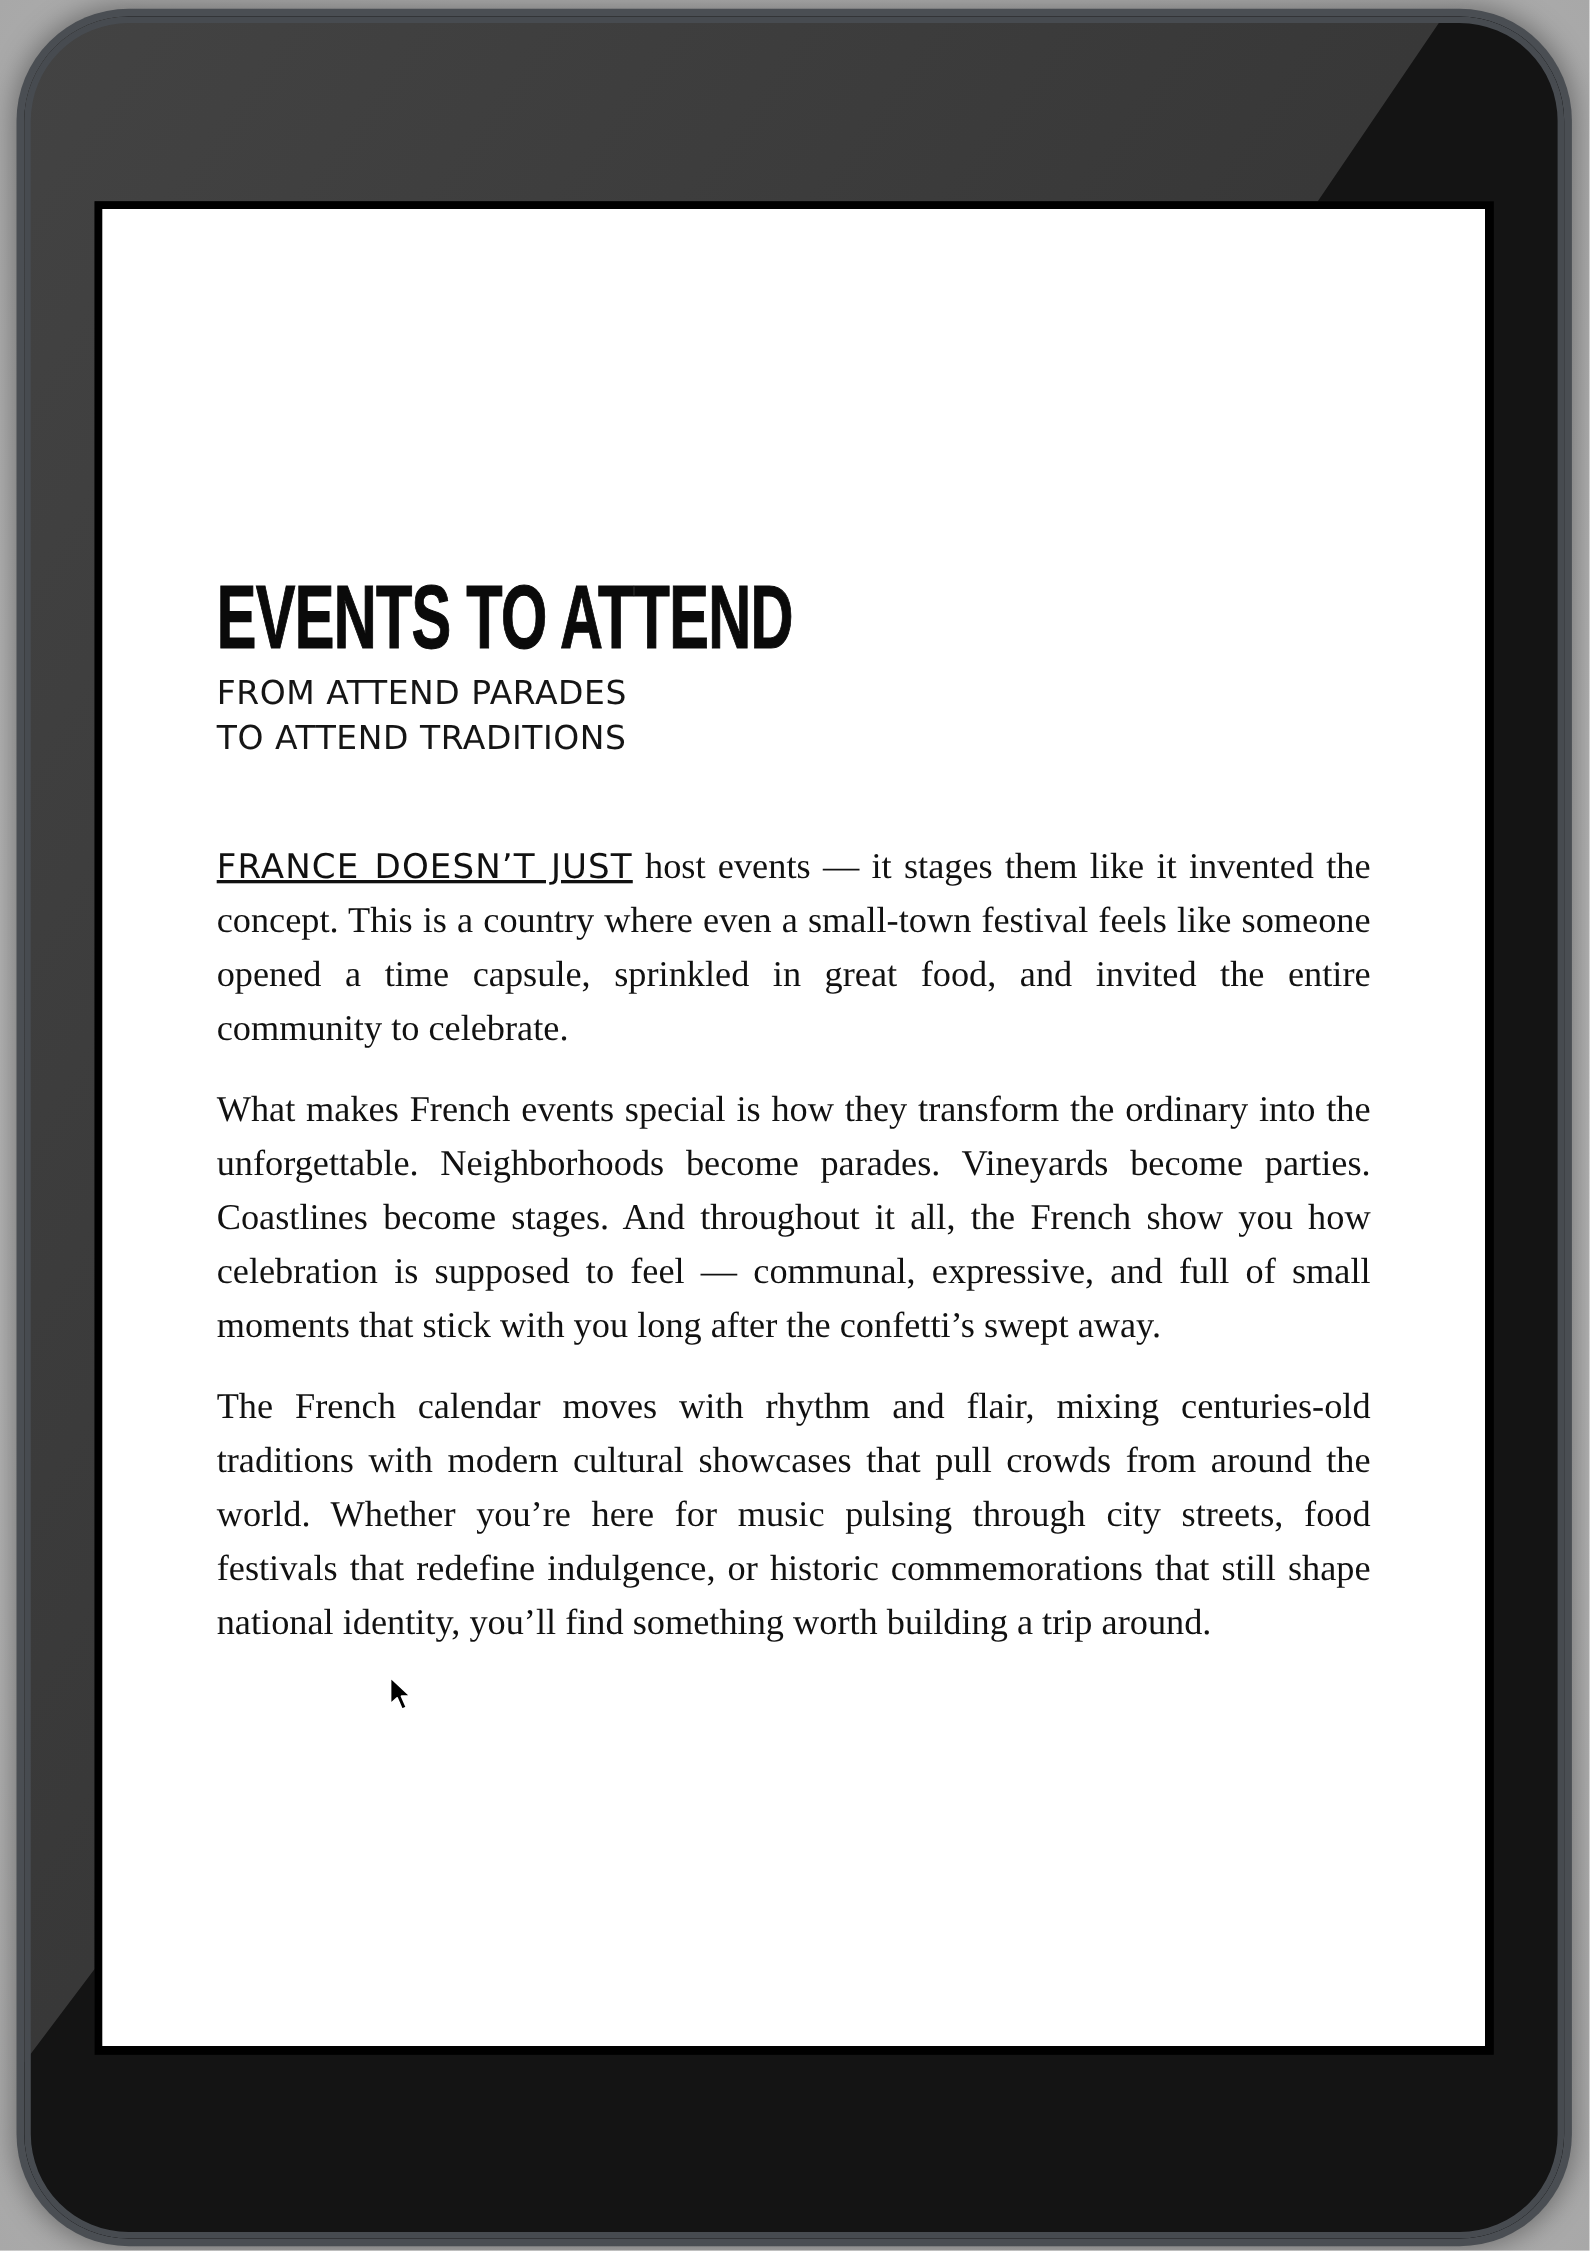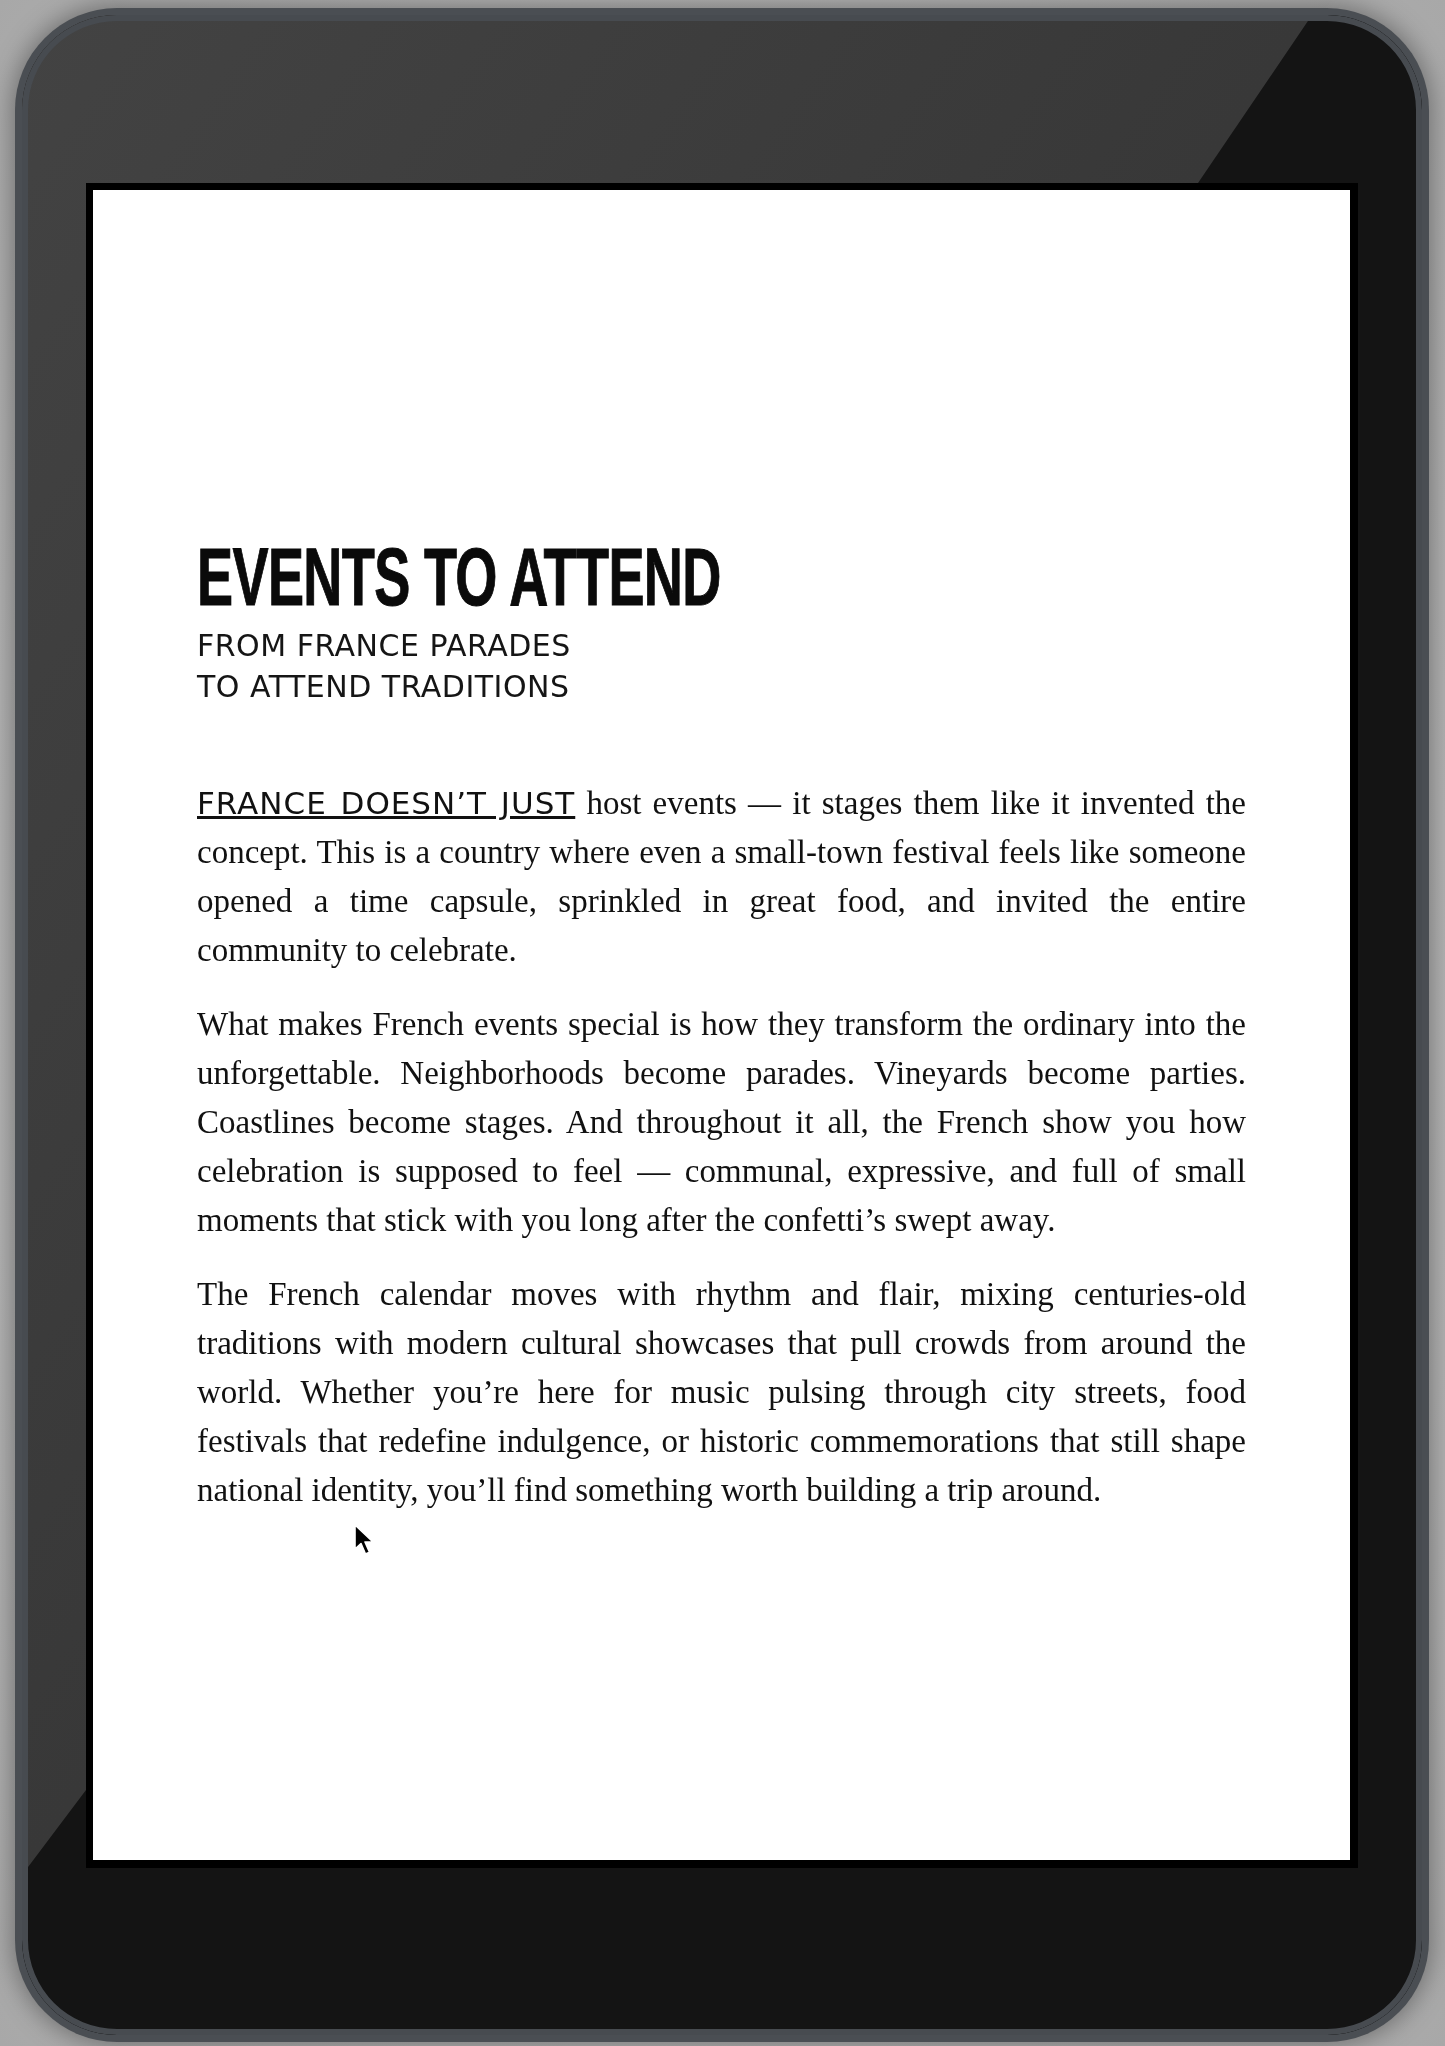--- a/index.html
+++ b/index.html
@@ -22,21 +22,21 @@
   .glare { position: absolute; left: 0; top: 0; width: 1400px; height: 2020px; z-index: 0; }
   .screen-border {
     position: absolute; left: 64px; top: 168px; width: 1272px; height: 1685px;
     background: #000; z-index: 1;
   }
   .screen {
     position: absolute; left: 7px; top: 7px; width: 1257px; height: 1670px;
     background: #fff; overflow: hidden;
   }
   .page {
-    position: absolute; left: 104px; top: 347px; width: 1049px;
+    position: absolute; left: 104px; top: 332px; width: 1049px;
     color: #111;
   }
   .title {
     font-family: "Liberation Sans", sans-serif; font-weight: bold;
     font-size: 82px; line-height: 80px; letter-spacing: -1px;
     transform: scaleX(0.66); transform-origin: left top;
     white-space: nowrap; margin: 0; color: #0a0a0a;
     -webkit-text-stroke: 1px #0a0a0a;
   }
   .subtitle {
@@ -74,21 +74,21 @@
     </defs>
     <polygon points="0,0 1290,0 1176,168 64,168 64,1775 0,1860" fill="url(#glareGrad)"></polygon>
   </svg>
   <div class="rim"></div>
 
   <div class="screen-border">
     <div class="screen">
       <div class="page">
         <h1 class="title">EVENTS TO ATTEND</h1>
         <div class="subtitle">
-          <span>FROM FRANCE PARADES</span>
+          <span>FROM ATTEND PARADES</span>
           <span>TO ATTEND TRADITIONS</span>
         </div>
         <div class="body-text">
           <p class="para"><span class="lead">FRANCE DOESN’T JUST</span><span> host events — it stages them like it invented the concept. This is a country where even a small-town festival feels like someone opened a time capsule, sprinkled in great food, and invited the entire community to celebrate.</span></p>
           <p class="para">What makes French events special is how they transform the ordinary into the unforgettable. Neighborhoods become parades. Vineyards become parties. Coastlines become stages. And throughout it all, the French show you how celebration is supposed to feel — communal, expressive, and full of small moments that stick with you long after the confetti’s swept away.</p>
           <p class="para">The French calendar moves with rhythm and flair, mixing centuries-old traditions with modern cultural showcases that pull crowds from around the world. Whether you’re here for music pulsing through city streets, food festivals that redefine indul­gence, or historic commemorations that still shape national iden­tity, you’ll find something worth building a trip around.</p>
         </div>
       </div>
     </div>
   </div>

